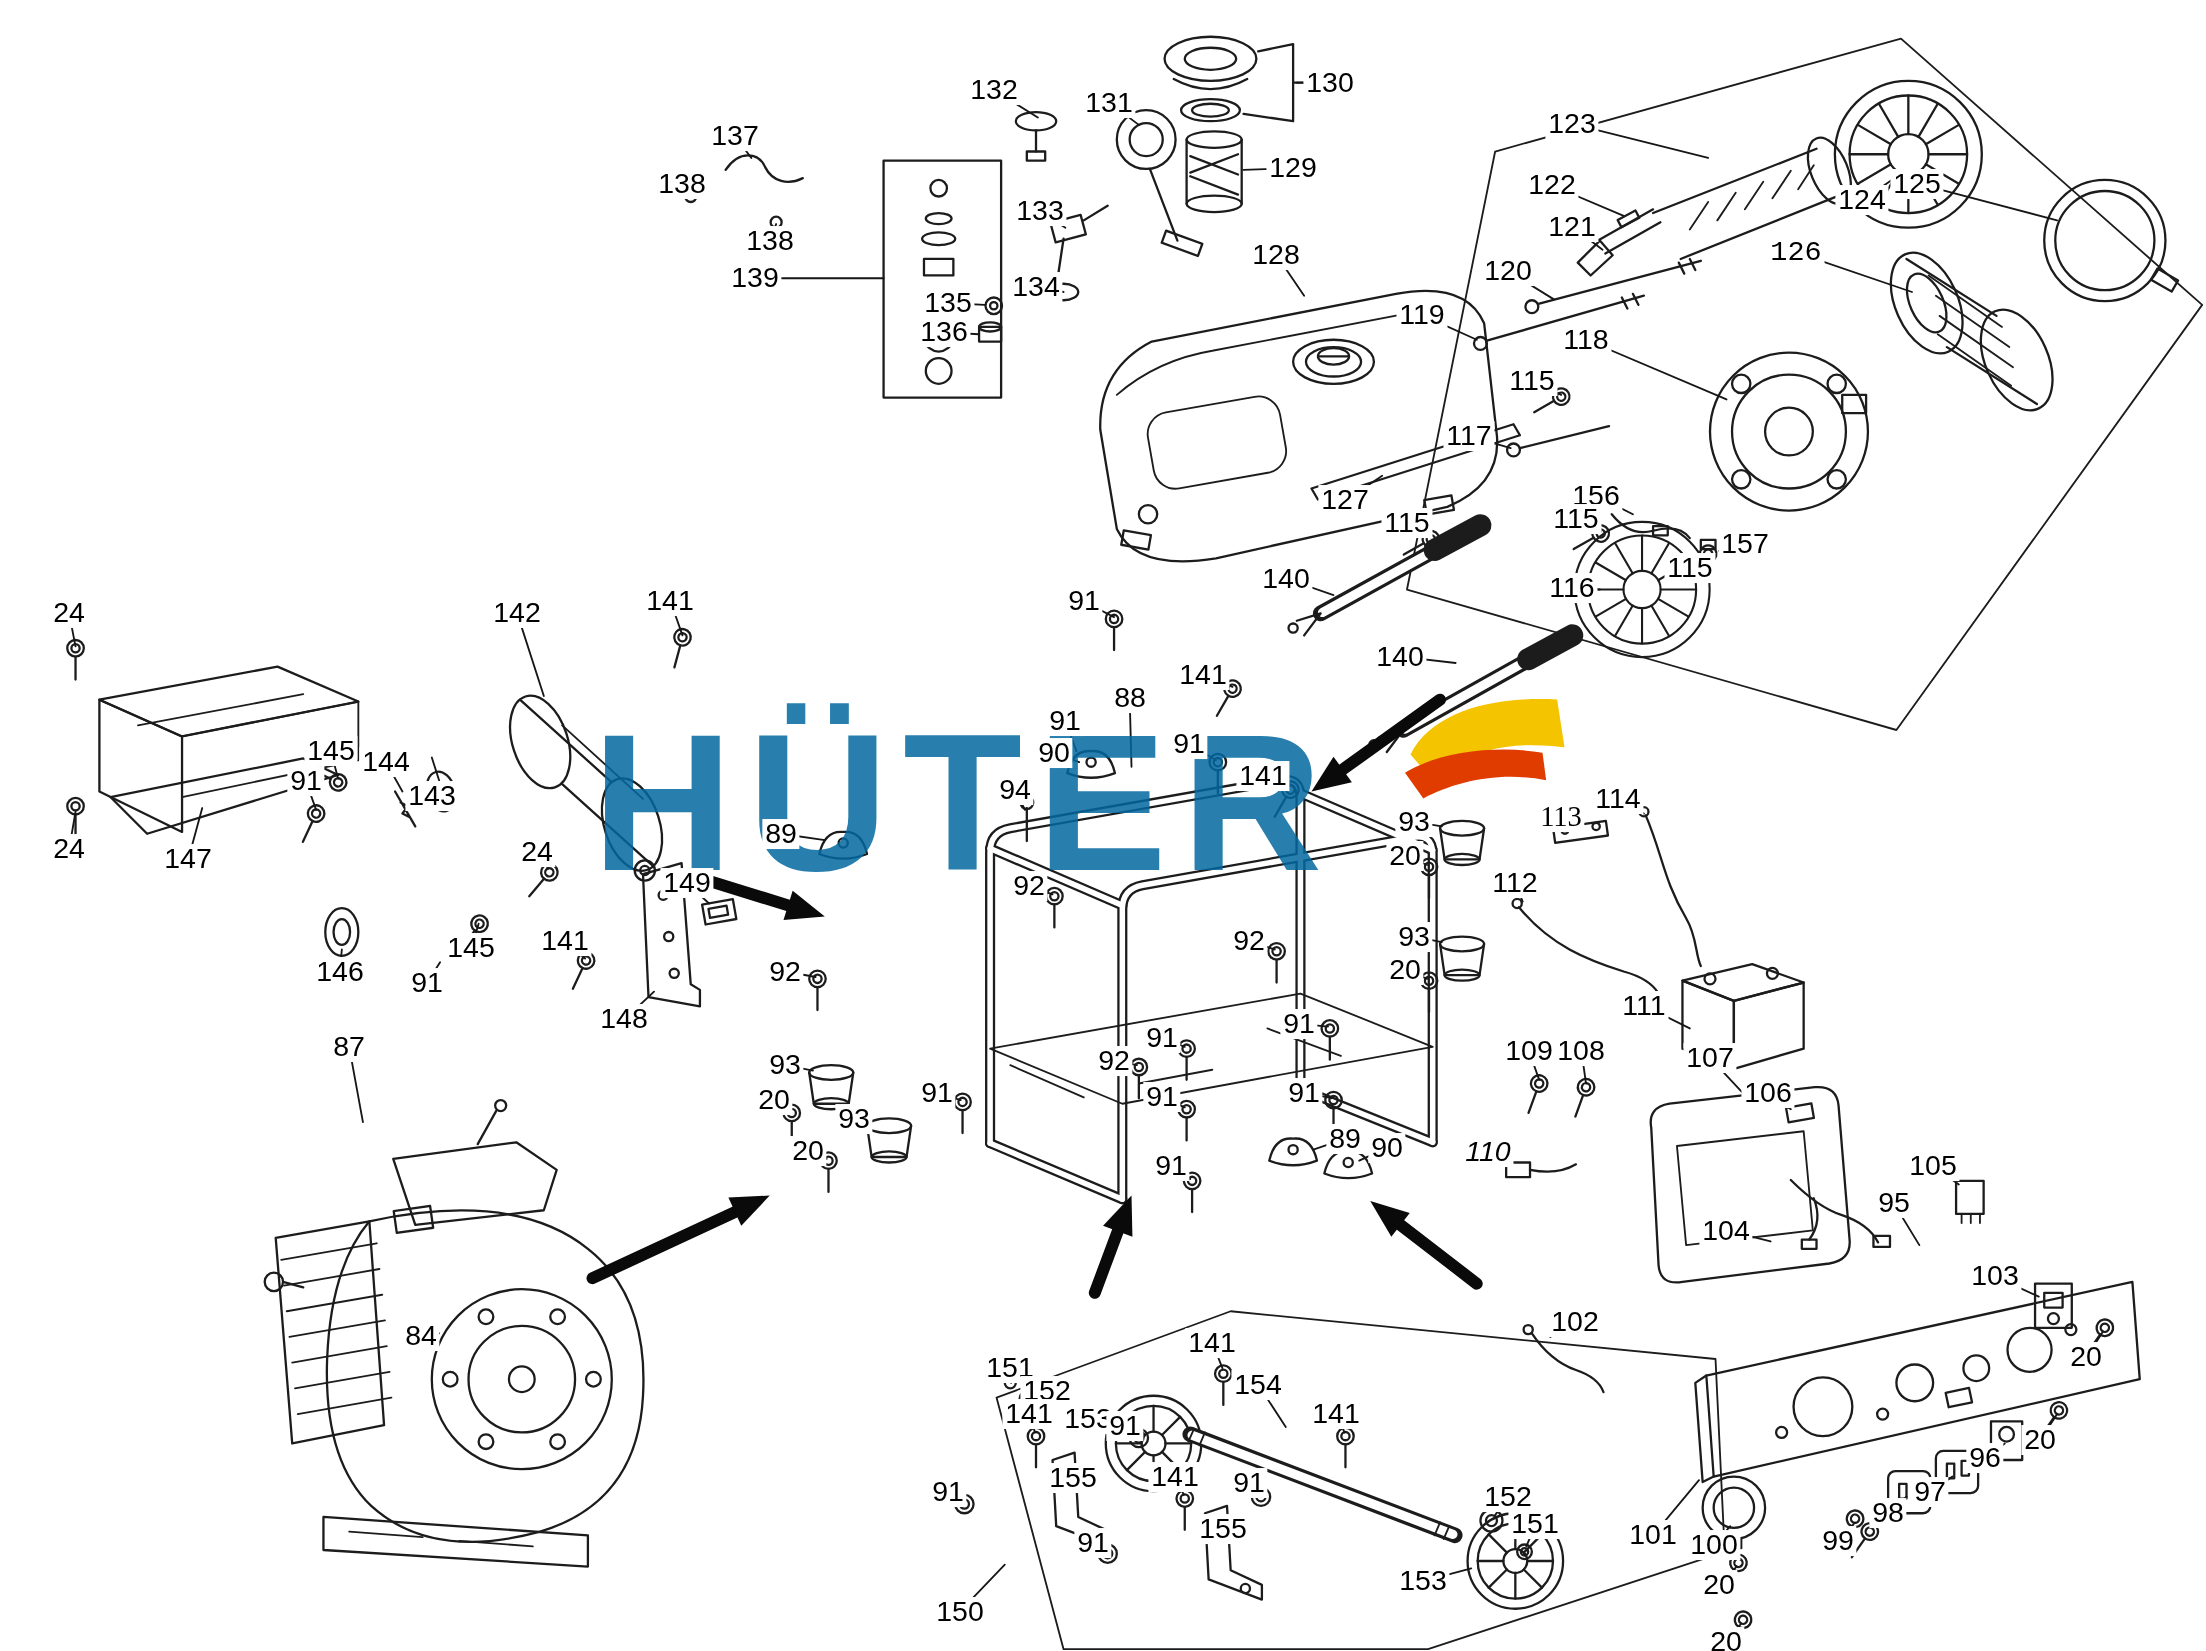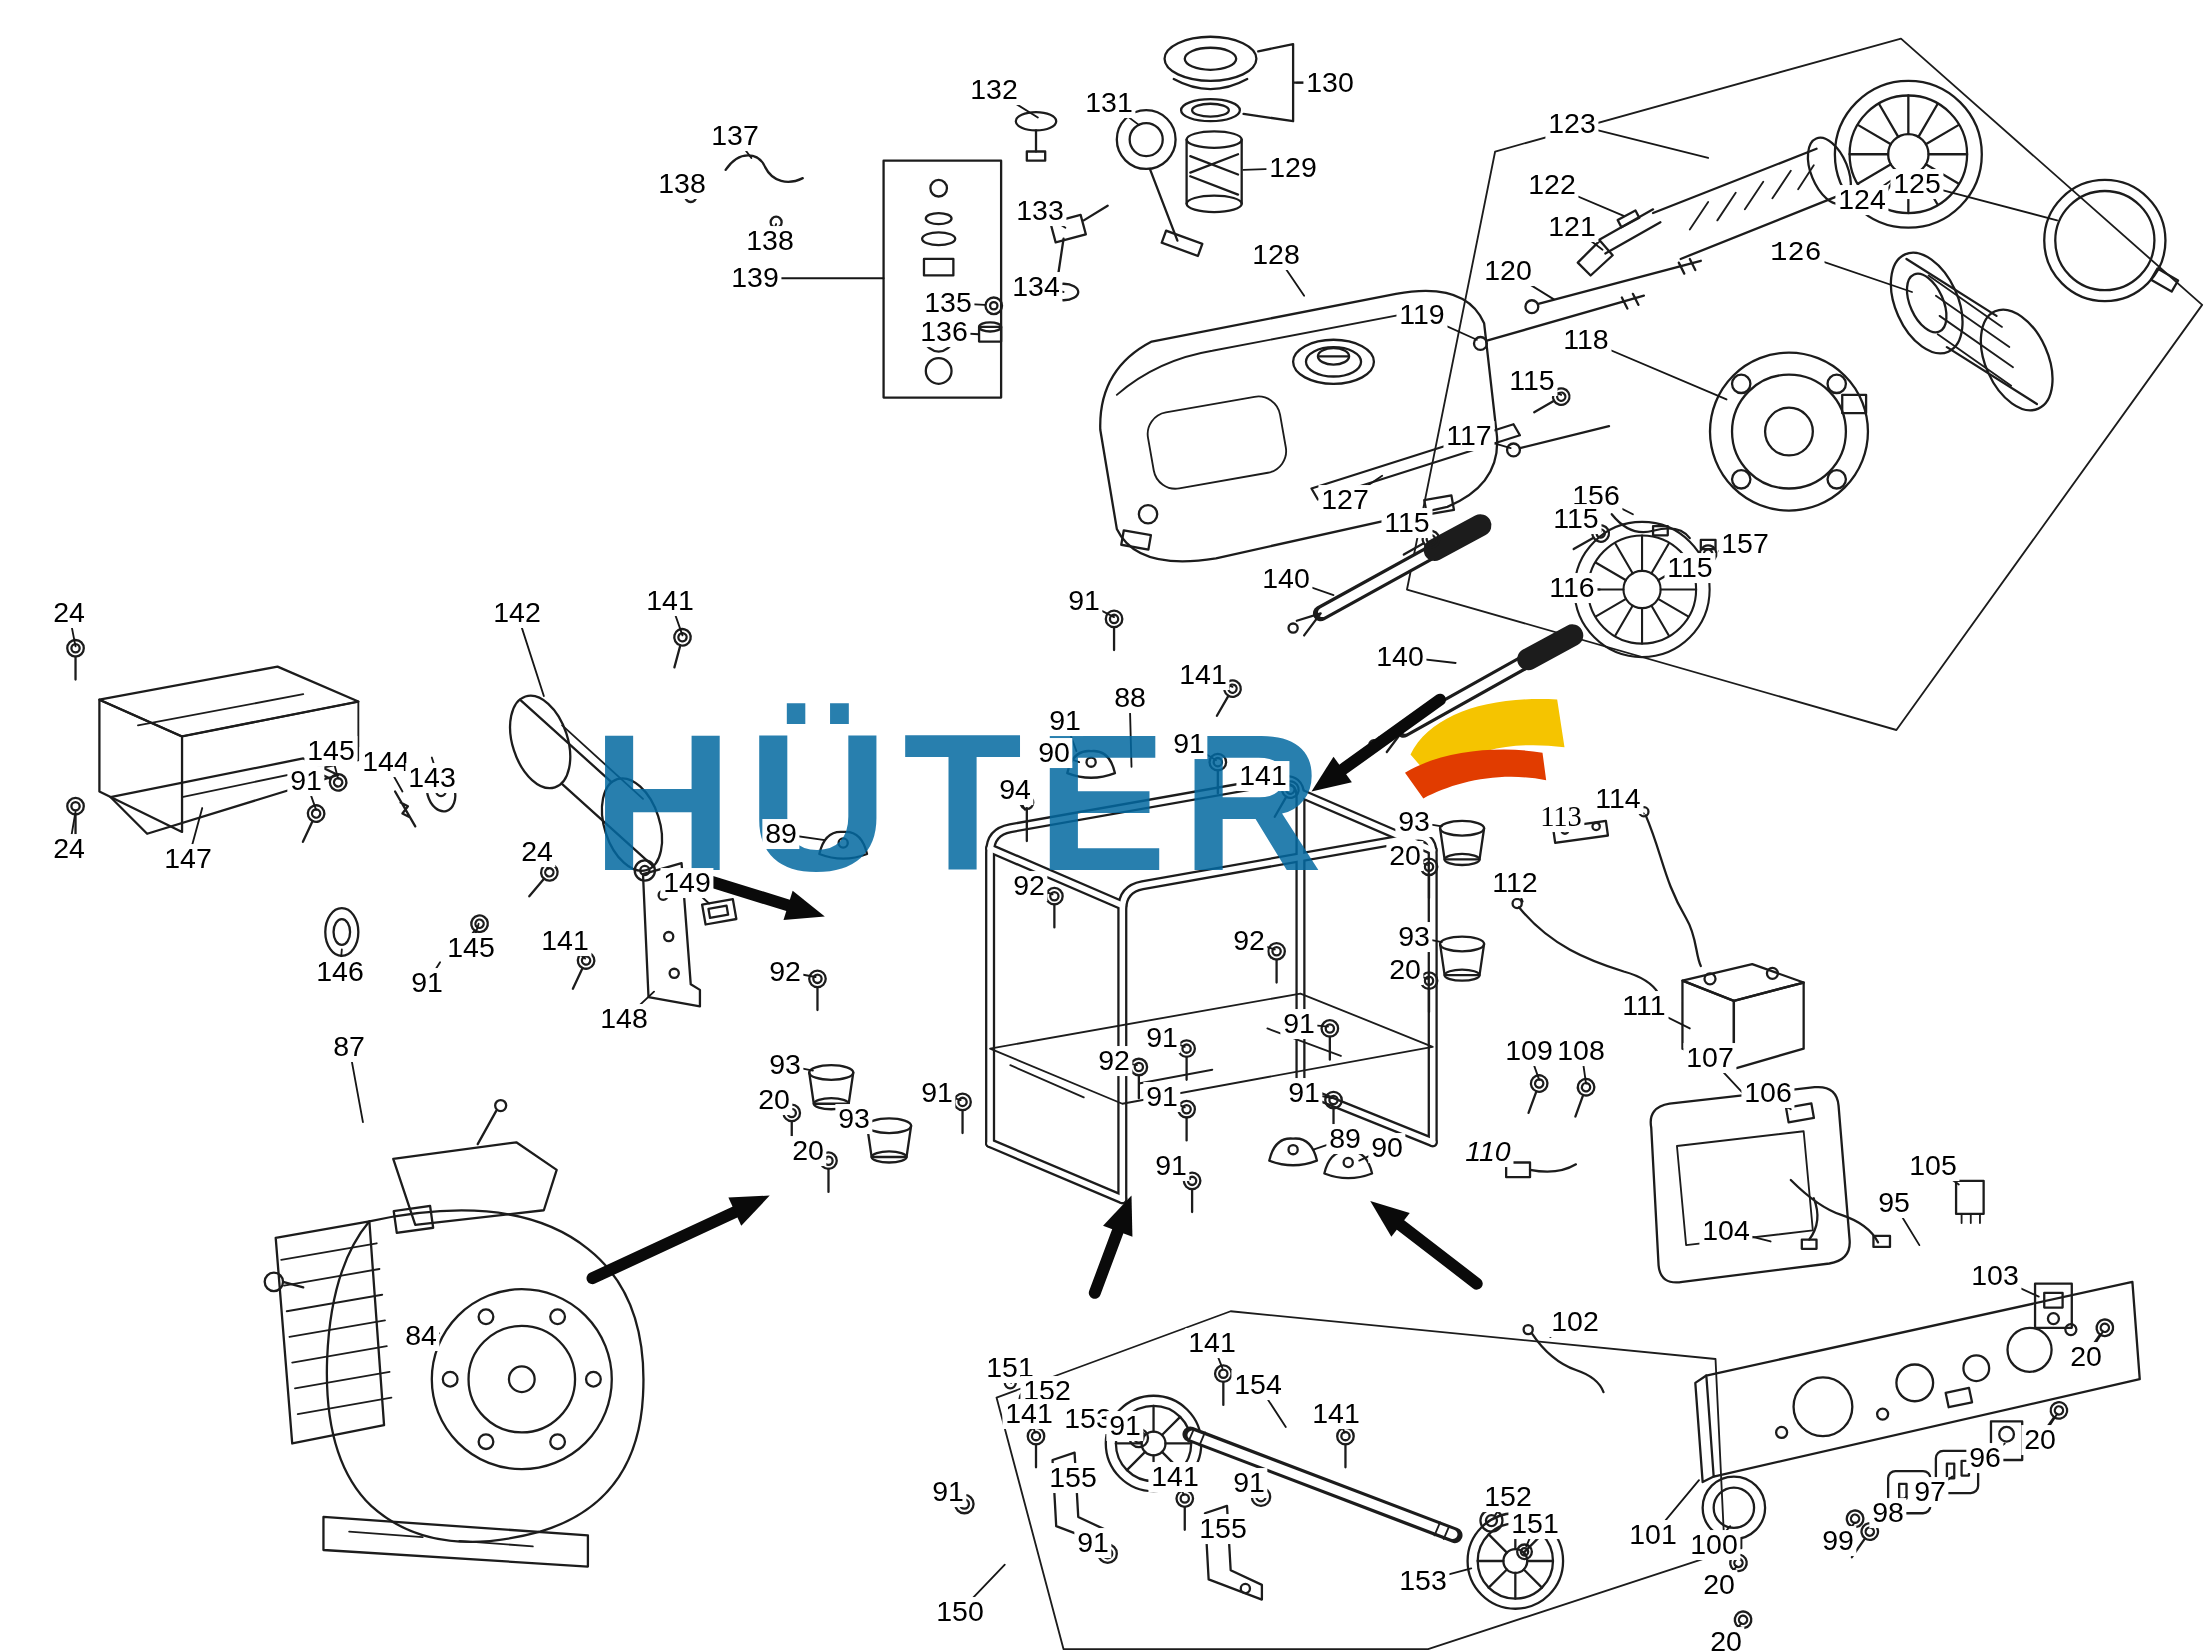--- a/index.html
+++ b/index.html
@@ -557,21 +557,21 @@
       <div class="label" style="left: 1084px; top: 601px;">91</div>
       <div class="label" style="left: 1203px; top: 675px;">141</div>
       <div class="label" style="left: 1130px; top: 698px;">88</div>
       <div class="label" style="left: 1189px; top: 744px;">91</div>
       <div class="label" style="left: 1263px; top: 776px;">141</div>
       <div class="label" style="left: 69px; top: 613px;">24</div>
       <div class="label" style="left: 517px; top: 613px;">142</div>
       <div class="label" style="left: 670px; top: 601px;">141</div>
       <div class="label" style="left: 331px; top: 751px;">145</div>
       <div class="label" style="left: 386px; top: 762px;">144</div>
-      <div class="label" style="left: 432px; top: 778px;">143</div>
+      <div class="label" style="left: 432px; top: 796px;">143</div>
       <div class="label" style="left: 306px; top: 781px;">91</div>
       <div class="label" style="left: 69px; top: 849px;">24</div>
       <div class="label" style="left: 188px; top: 859px;">147</div>
       <div class="label" style="left: 537px; top: 852px;">24</div>
       <div class="label" style="left: 1065px; top: 721px;">91</div>
       <div class="label" style="left: 1054px; top: 753px;">90</div>
       <div class="label" style="left: 1015px; top: 790px;">94</div>
       <div class="label" style="left: 781px; top: 834px;">89</div>
       <div class="label" style="left: 1029px; top: 886px;">92</div>
       <div class="label" style="left: 1414px; top: 822px;">93</div>

